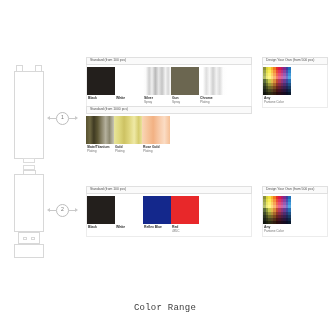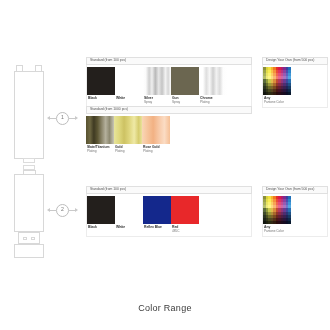--- a/index.html
+++ b/index.html
@@ -528,15 +528,15 @@
             </span>
         </span>
         <div class="meta">
           <div class="nm">Any</div>
           <div class="sub">Pantone Color</div>
         </div>
       </div>
     </div>
   </div>
 
-  <div class="title" style="top:303px;">Color Range</div>
+  <div class="title" style="top:303px;font-family:Liberation Mono, monospace;">Color Range</div>
 
 </div>
 
 </body></html>

